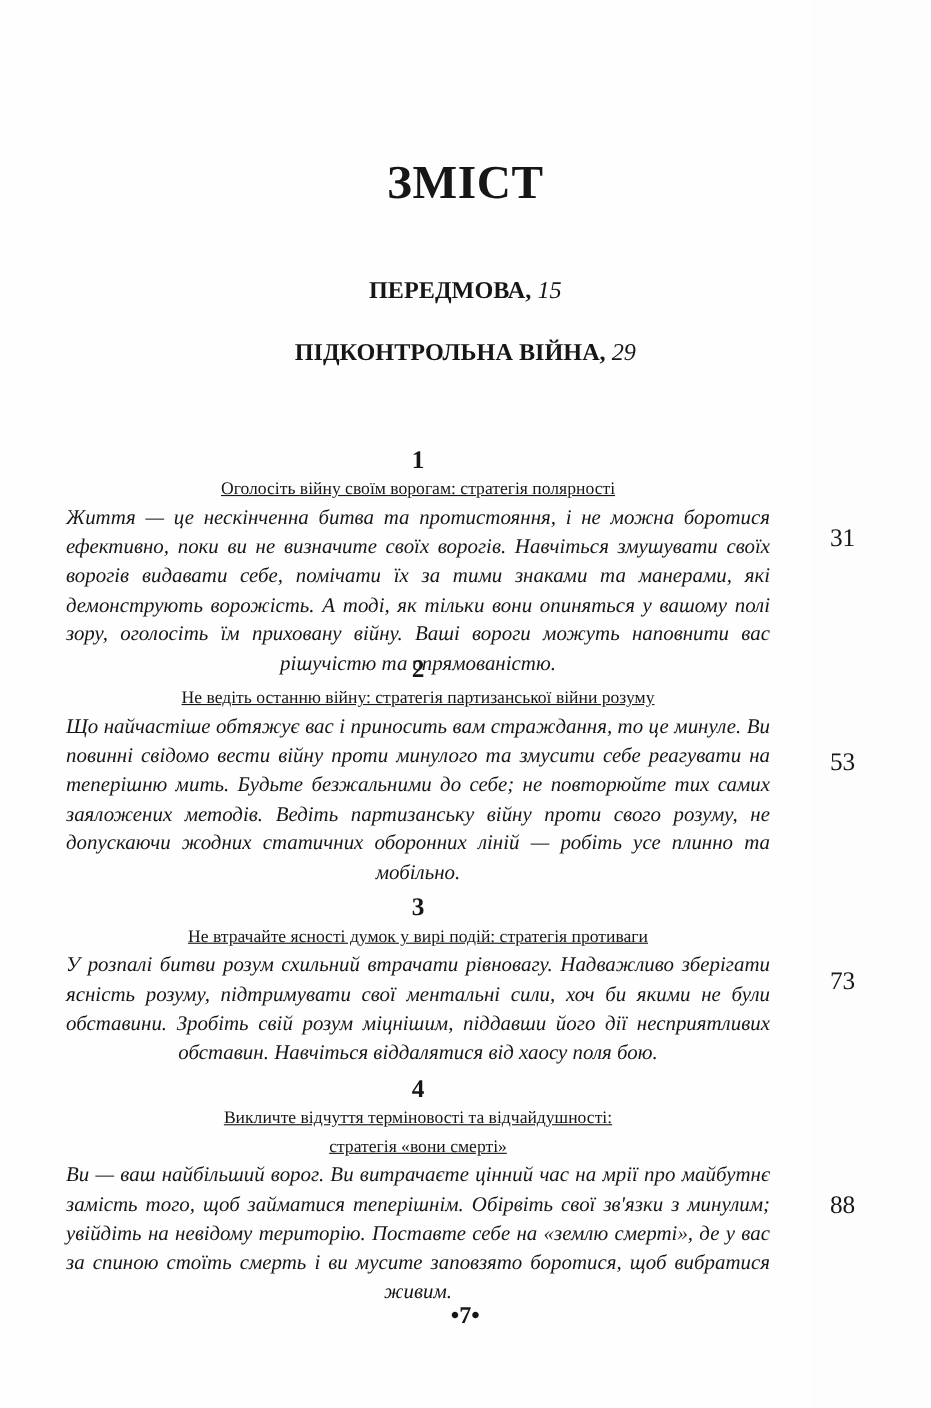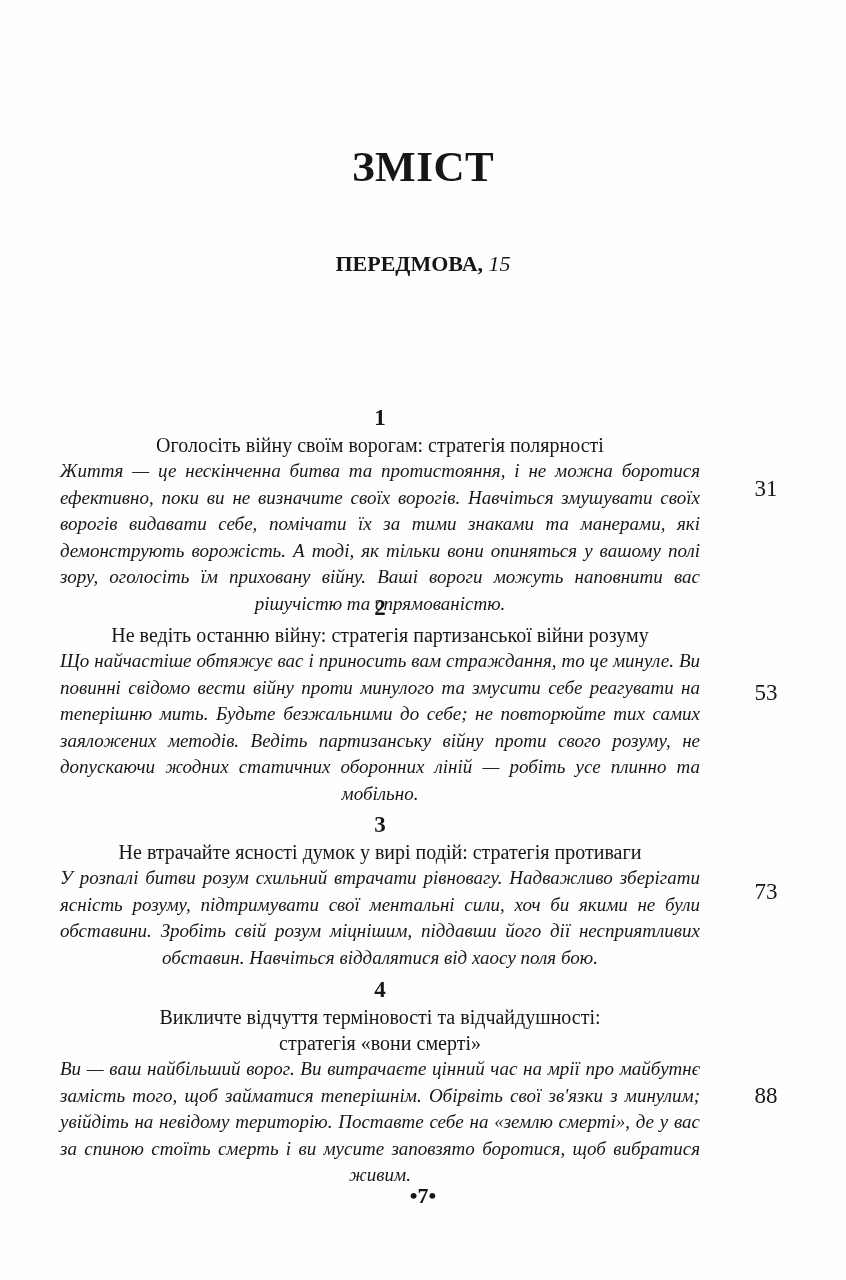--- a/index.html
+++ b/index.html
@@ -51,22 +51,23 @@
       width: 640px;
     }
     .entry .num {
       text-align: center;
       font-weight: bold;
       font-size: 23px;
       line-height: 28px;
     }
     .entry .chap-title {
       text-align: center;
-      font-size: 20px;
+      font-size: 16px;
       line-height: 26px;
+      text-decoration: underline;
     }
     .entry .desc {
       font-style: italic;
       font-size: 19px;
       line-height: 26.5px;
       text-align: justify;
       text-align-last: center;
       hyphens: manual;
     }
     .entry .page-num {
@@ -102,20 +103,24 @@
 <div class="page">
 
   <div class="title">ЗМІСТ</div>
 
   <div class="heading preface">
     <span>ПЕРЕДМОВА,</span>
     <span class="pg">15</span>
   </div>
 
   <div class="heading part">
+    <div>
+      <span>ПІДКОНТРОЛЬНА ВІЙНА,</span>
+      <span class="pg">29</span>
+    </div>
   </div>
 
   <div class="entry" id="e1">
     <div class="num">1</div>
     <div class="chap-title">Оголосіть війну своїм ворогам: стратегія полярності</div>
     <div class="desc">Життя — це нескінченна битва та протистояння, і не можна бо­ротися ефективно, поки ви не визначите своїх ворогів. Навчіться змушувати своїх ворогів видавати себе, помічати їх за тими знака­ми та манерами, які демонструють ворожість. А тоді, як тільки вони опиняться у вашому полі зору, оголосіть їм приховану війну. Ваші вороги можуть наповнити вас рішучістю та спрямованістю.</div>
     <div class="page-num it">31</div>
   </div>
 
   <div class="entry" id="e2">

